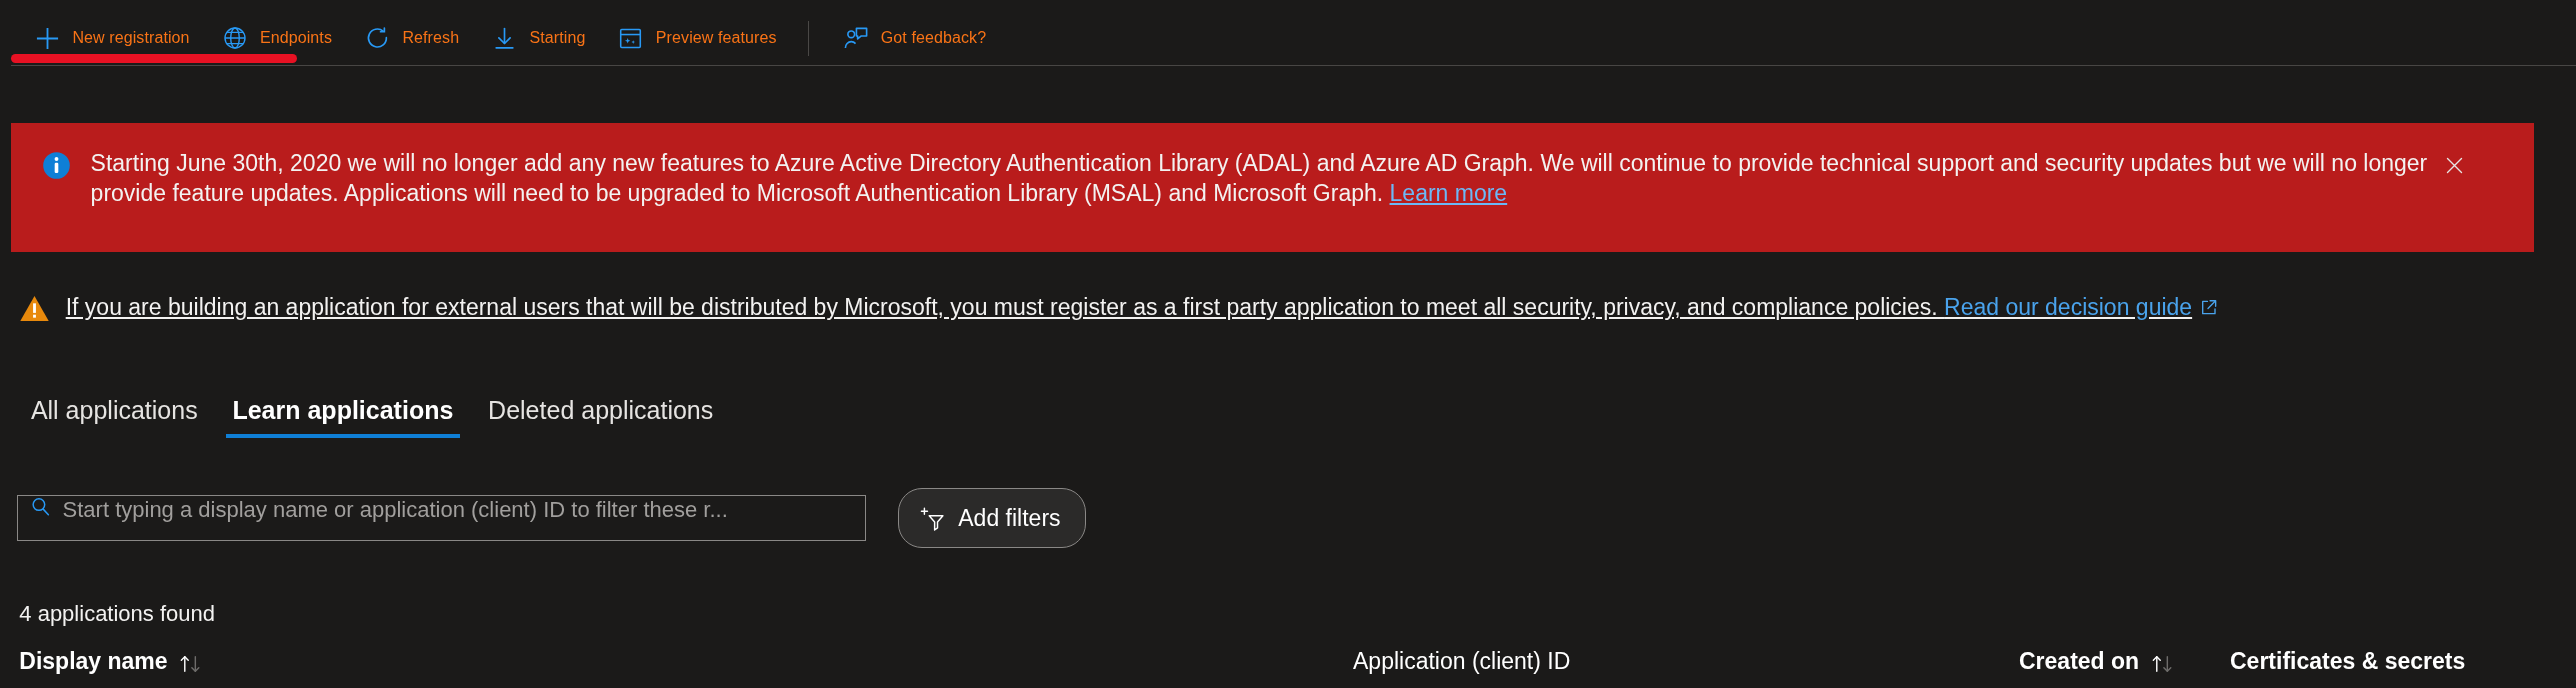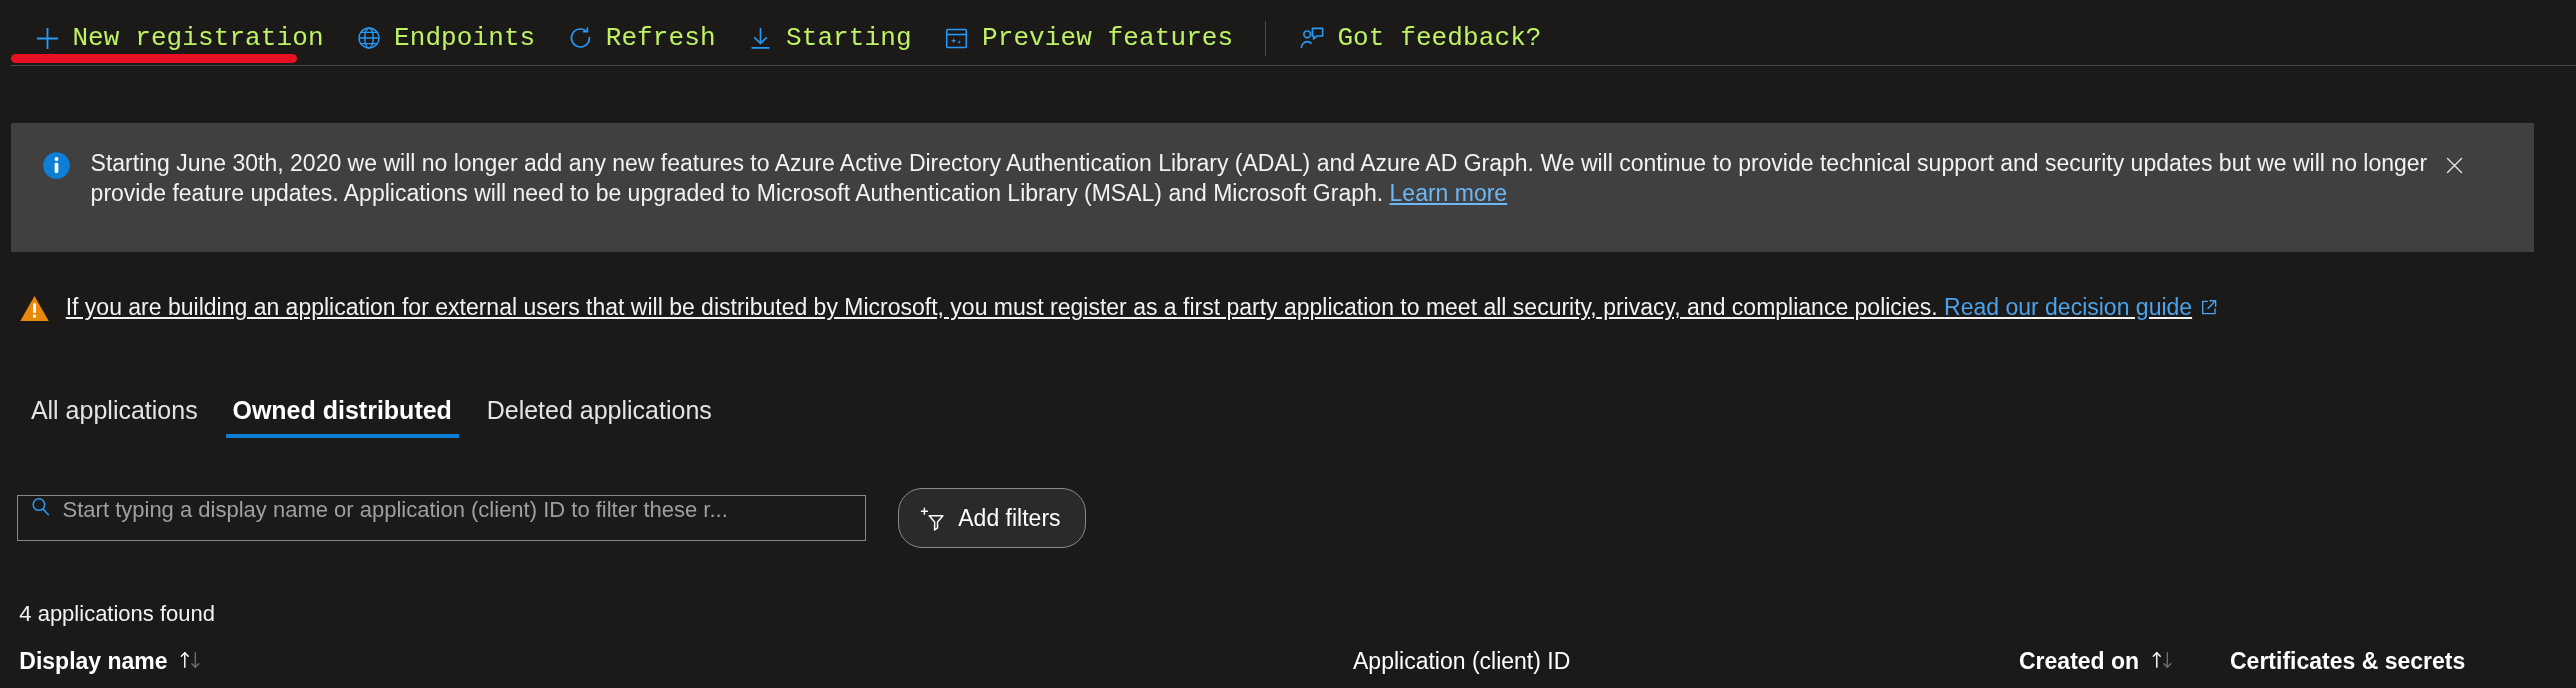--- a/index.html
+++ b/index.html
@@ -36,24 +36,23 @@
   .tb-item .ic {
     display: flex;
     align-items: center;
     justify-content: center;
     width: 29px;
     height: 29px;
     margin-right: 10.6px;
     flex: 0 0 auto;
   }
   .tb-item .lbl {
-    font-size: 26px;
-    color: #bef264;
+    font-size: 16px;
+    color: #f97316;
     letter-spacing: 0.1px;
-    font-family: Liberation Mono, monospace;
   }
   .tb-sep {
     width: 1px;
     height: 35px;
     background: #4a4846;
     margin: 0 16.4px;
   }
   .toolbar-rule {
     position: absolute;
     left: 10.6px;
@@ -72,21 +71,21 @@
     border-radius: 4.8px;
   }
 
   
   .banner {
     position: absolute;
     left: 10.6px;
     top: 123px;
     width: 2523px;
     min-height: 129px;
-    background: #404040;
+    background: #b91c1c;
     box-sizing: border-box;
     display: flex;
     align-items: flex-start;
     padding: 25px 23px 23px 31px;
   }
   .banner-ic {
     flex: 0 0 auto;
     margin-top: 2.9px;
     margin-right: 20px;
   }
@@ -243,21 +242,21 @@
   .colheaders {
     position: absolute;
     left: 0;
     top: 648px;
     right: 0;
     height: 41px;
   }
   .colhdr {
     position: absolute;
     display: flex;
-    align-items: flex-start;
+    align-items: flex-end;
     font-size: 23px;
     font-weight: bold;
     color: #ffffff;
     white-space: nowrap;
     cursor: pointer;
   }
   .colhdr.c1 { left: 19.3px; }
   .colhdr.c2 { left: 1353px; font-weight: normal; }
   .colhdr.c3 { left: 2019px; }
   .colhdr.c4 { left: 2230px; cursor: default; }
@@ -378,21 +377,21 @@
       </svg>
     </span>
   </div>
 </div>
 
 <div class="tabs">
   <div class="tab">
     <span>All applications</span>
   </div>
   <div class="tab active">
-    <span>Owned distributed</span>
+    <span>Learn applications</span>
   </div>
   <div class="tab">
     <span>Deleted applications</span>
   </div>
 </div>
 
 <div class="searchrow">
   <div class="searchbox">
     <span class="s-ic">
       <svg width="21" height="21" viewBox="0 0 24 24" fill="none" stroke="#2899f5" stroke-width="1.7" stroke-linecap="round">

